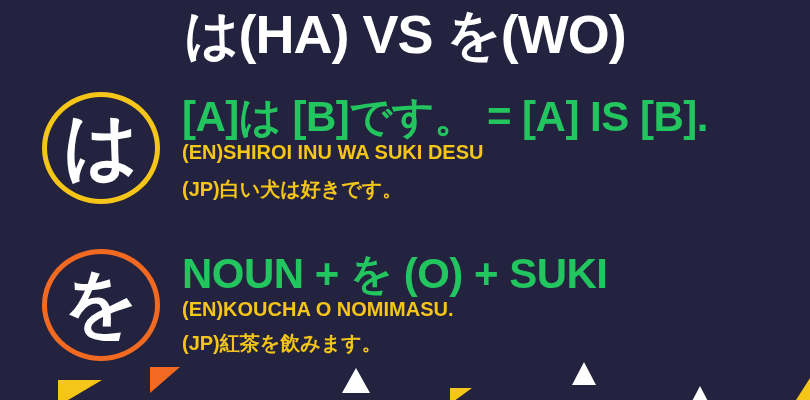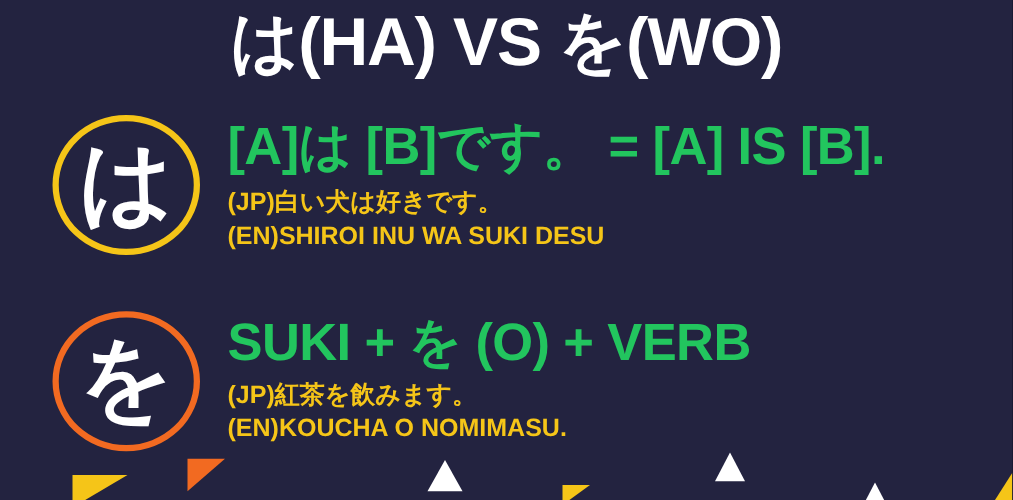--- a/index.html
+++ b/index.html
@@ -132,33 +132,33 @@
 <div id="stage">
 
   <div class="title">は(HA) VS を(WO)</div>
 
   <div class="row row-ha">
     <div class="badge">
       <span>は</span>
     </div>
     <div class="row-text">
       <div class="formula">[A]は [B]です。 = [A] IS [B].</div>
+      <div class="example">(EN)SHIROI INU WA SUKI DESU</div>
       <div class="example first">(JP)白い犬は好きです。</div>
-      <div class="example">(EN)SHIROI INU WA SUKI DESU</div>
     </div>
   </div>
 
   <div class="row row-wo">
     <div class="badge orange">
       <span>を</span>
     </div>
     <div class="row-text">
-      <div class="formula">SUKI + を (O) + VERB</div>
+      <div class="formula">NOUN + を (O) + SUKI</div>
+      <div class="example">(EN)KOUCHA O NOMIMASU.</div>
       <div class="example first">(JP)紅茶を飲みます。</div>
-      <div class="example">(EN)KOUCHA O NOMIMASU.</div>
     </div>
   </div>
 
   <div class="tri wedge-y" style="left:58px;  top:380px;"></div>
   <div class="tri orange-dl" style="left:150px; top:367px;"></div>
   <div class="tri up" style="left:342px; top:368px;"></div>
   <div class="tri wedge-y2" style="left:450px; top:388px;"></div>
   <div class="tri up small" style="left:572px; top:362px;"></div>
   <div class="tri up small" style="left:688px; top:386px;"></div>
   <div class="tri wedge-y3" style="left:796px; top:378px;"></div>

